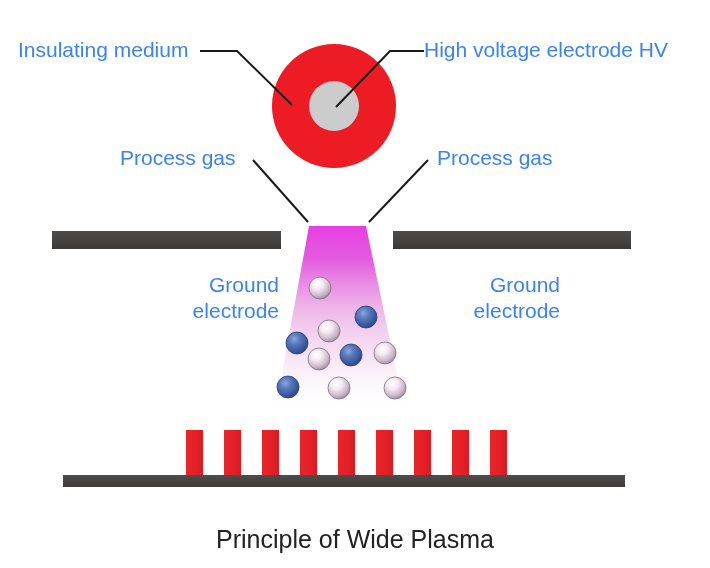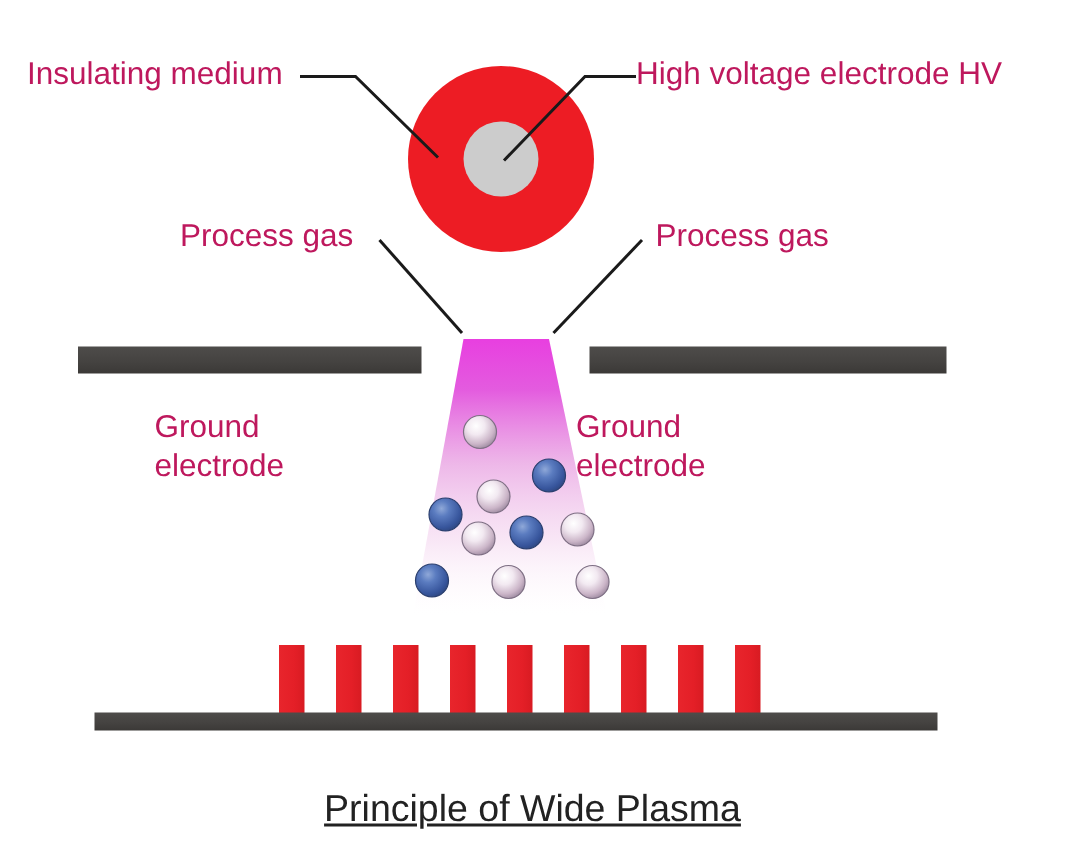--- a/index.html
+++ b/index.html
@@ -19,40 +19,39 @@
   }
   #vector-layer {
     position: absolute;
     left: 0;
     top: 0;
     width: 710px;
     height: 568px;
   }
   .label {
     position: absolute;
-    color: #be185d;
+    color: #3b82f6;
     font-size: 21px;
     line-height: 26px;
     white-space: nowrap;
     font-family: "Liberation Sans", sans-serif;
   }
   .label-center {
-    text-align: left;
+    text-align: right;
     white-space: normal;
   }
   #title {
     position: absolute;
     left: 0;
     top: 525px;
     width: 710px;
     text-align: center;
     color: #222222;
     font-size: 25px;
     font-family: "Liberation Sans", sans-serif;
-    text-decoration: underline;
   }
   #label-insulating-medium { left: 18px;  top: 37px; }
   #label-hv-electrode      { left: 424px; top: 37px; }
   #label-process-gas-left  { left: 120px; top: 145px; }
   #label-process-gas-right { left: 437px; top: 145px; }
   #label-ground-left  { left: 103px; top: 272px; width: 176px; }
   #label-ground-right { left: 384px; top: 272px; width: 176px; }
 </style>
 </head>
 <body>

